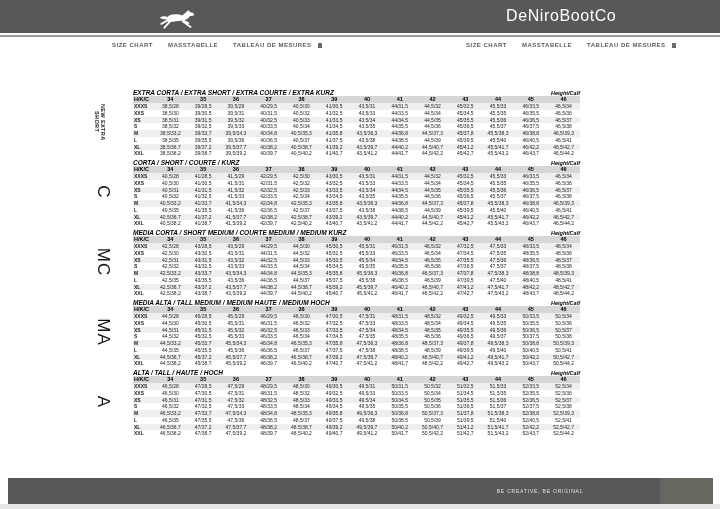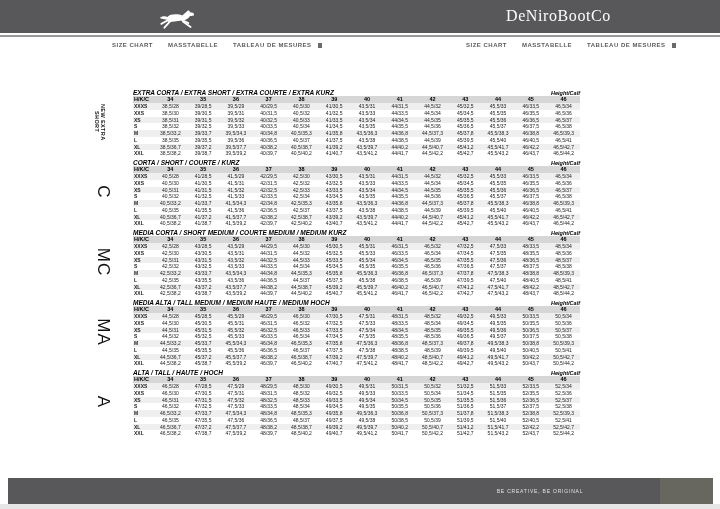--- a/index.html
+++ b/index.html
@@ -3,21 +3,21 @@
 <meta charset="utf-8">
 <style>
   html,body{margin:0;padding:0;background:#fff;}
   .page{position:relative;width:720px;height:509px;background:#ffffff;overflow:hidden;
         font-family:"Liberation Sans",sans-serif;color:#1a1a1a;}
   
   .topbar{position:absolute;top:0;left:0;right:0;height:33px;background:#58585a;}
   .topbar-line{position:absolute;top:35px;left:0;right:0;height:2px;background:#9a9a9a;}
   .horse{position:absolute;left:159px;top:9px;width:37px;height:22px;}
   .brand{position:absolute;left:506px;top:7px;color:#fdfdfd;
-         font-family:Liberation Serif, serif;font-size:16px;letter-spacing:.6px;text-align:right;}
+         font-family:Liberation Sans, sans-serif;font-size:16px;letter-spacing:.6px;text-align:right;}
   
   .nav{position:absolute;top:42px;display:flex;align-items:center;gap:15px;
        font-size:6px;letter-spacing:.5px;color:#5b5b5d;font-weight:bold;}
   .nav-left{left:112px;}
   .nav-right{left:466px;}
   .nav-item{cursor:pointer;white-space:nowrap;}
   .nav-square{width:4px;height:5px;background:#6a6a6c;margin-left:-9px;}
   
   .tables{position:absolute;left:133px;top:87px;width:447px;}
   .t-block{position:relative;height:70px;}

